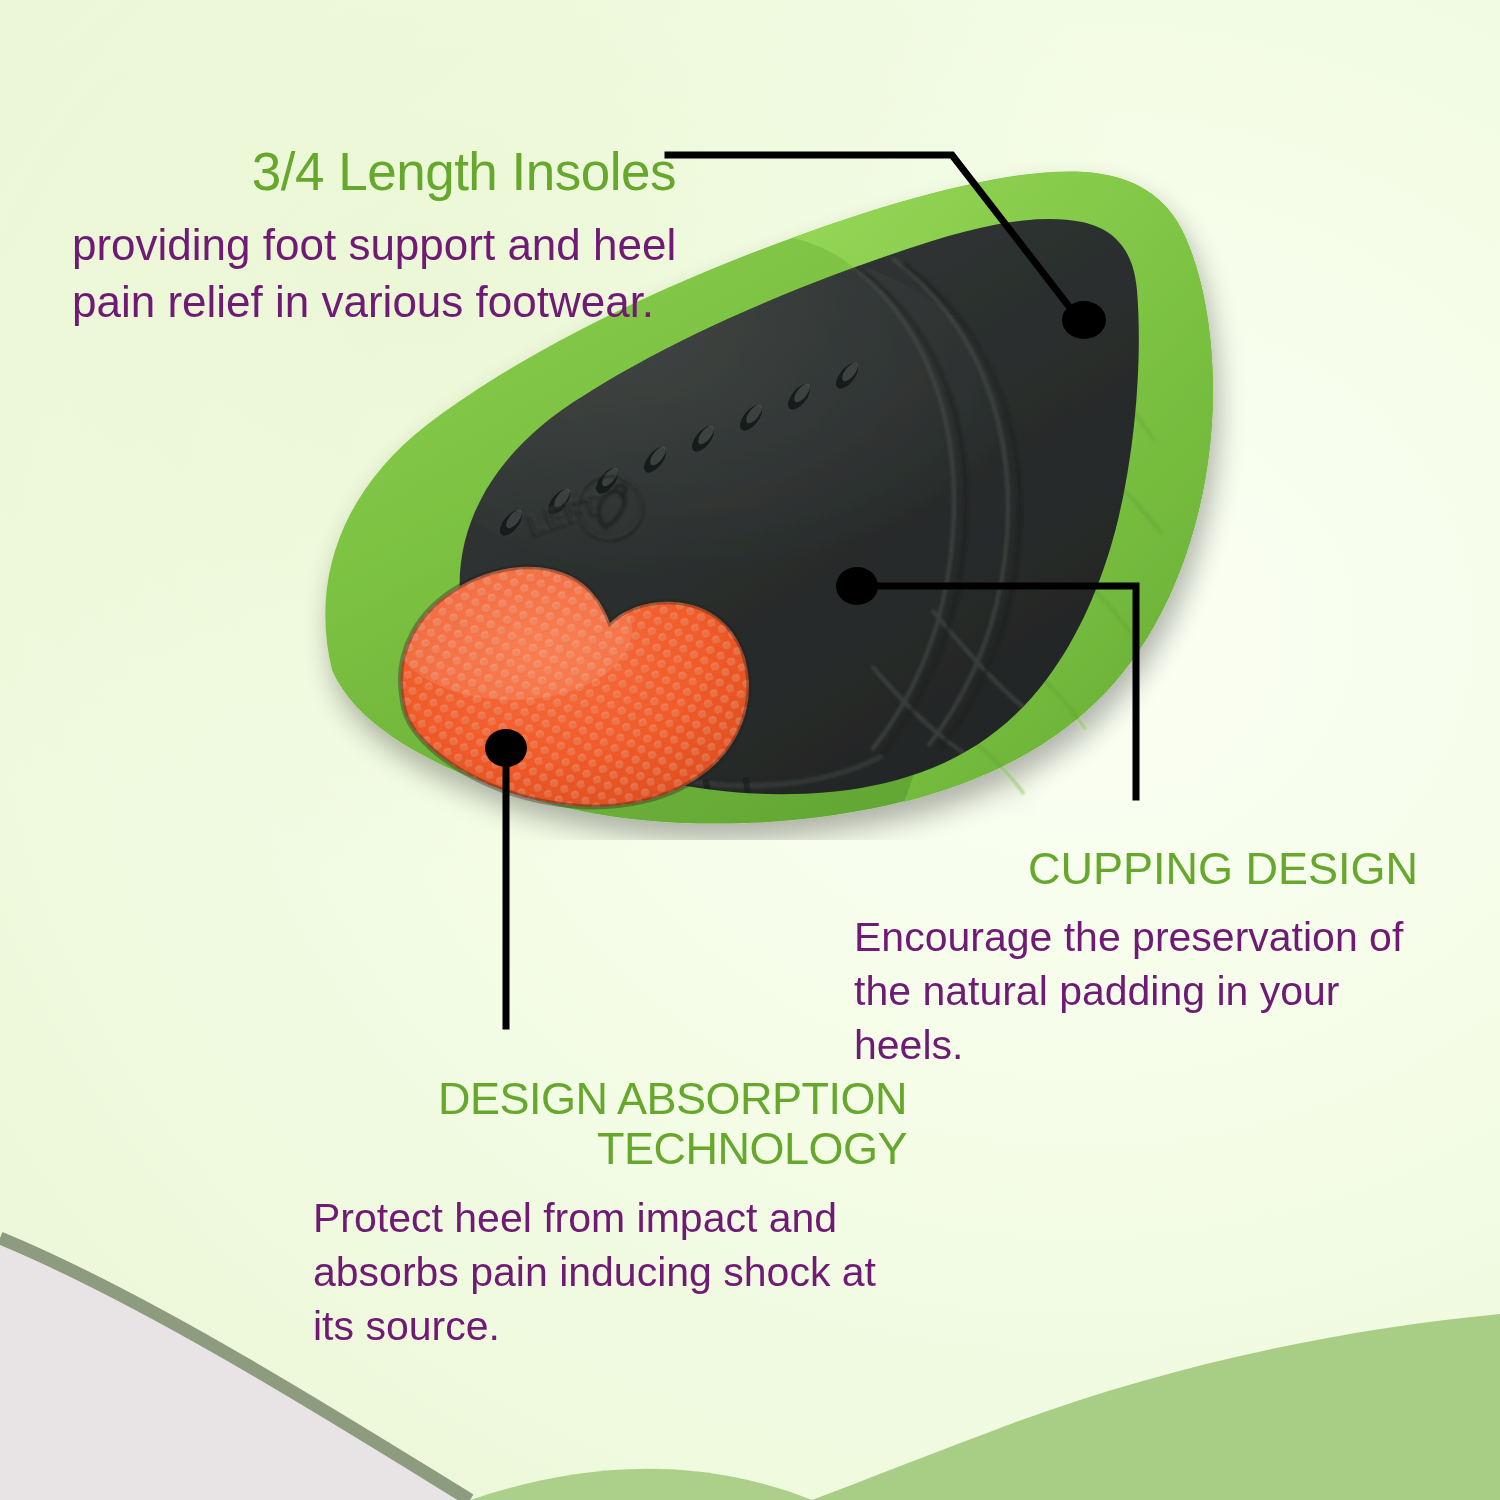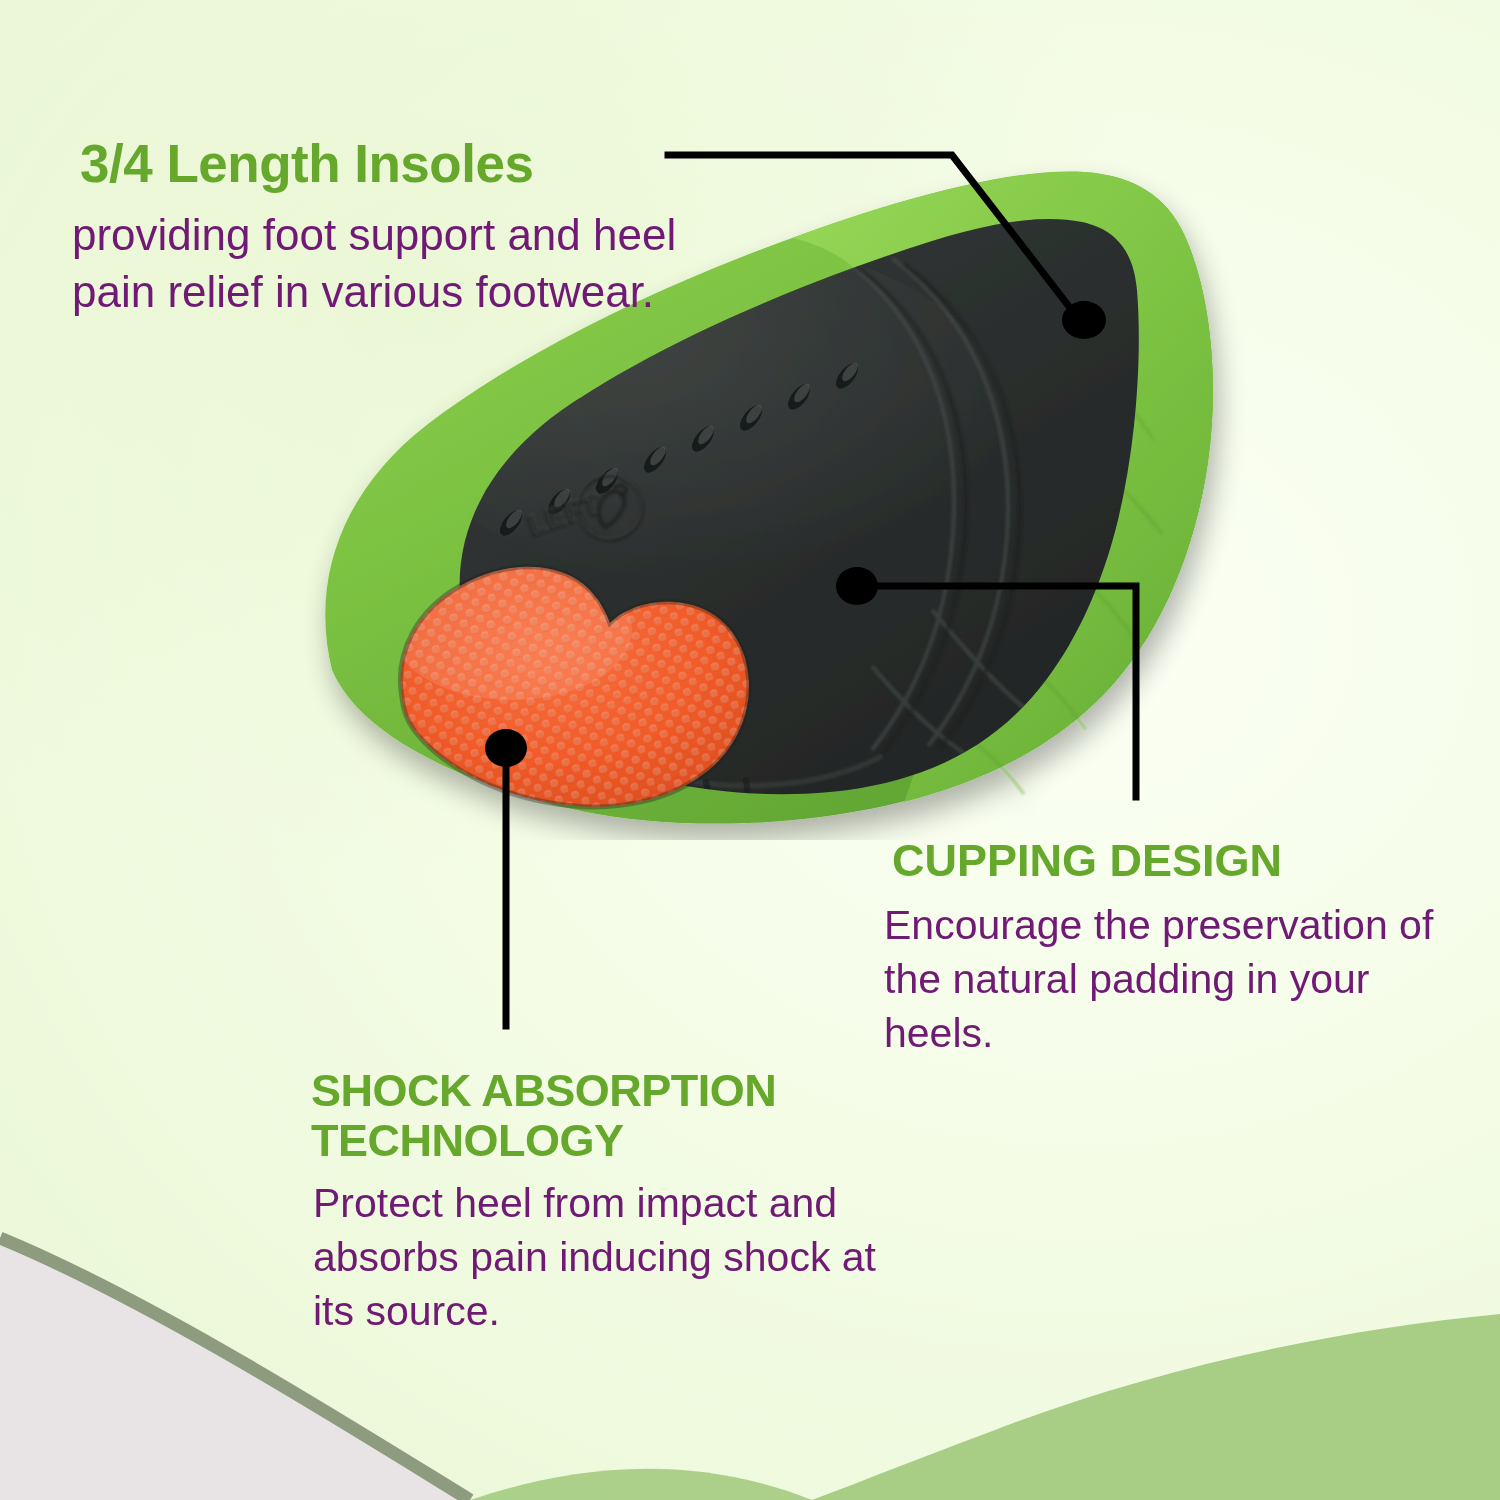--- a/index.html
+++ b/index.html
@@ -34,36 +34,37 @@
     inset: 0;
     width: 1500px;
     height: 1500px;
   }
 
   
   .callout-text { position: absolute; }
 
   .head-title {
     color: #65a82c;
-    font-weight: bold;
+    font-weight: normal;
     letter-spacing: -0.5px;
-    margin: 8px;
+    margin: 16px;
+    text-align: right;
   }
   .head-body {
     color: #701a75;
     margin: 0;
   }
 
   
   #block-insoles { left: 72px; top: 128px; width: 620px; }
   #block-insoles .head-title { font-size: 53px; line-height: 1.06; }
   #block-insoles .head-body  { font-size: 44px; line-height: 1.30; margin-top: 14px; }
 
   
-  #block-cupping { left: 884px; top: 828px; width: 580px; }
+  #block-cupping { left: 854px; top: 828px; width: 580px; }
   #block-cupping .head-title { font-size: 45px; line-height: 1.10; letter-spacing: 0px; }
   #block-cupping .head-body  { font-size: 41px; line-height: 1.32; margin-top: 12px; }
 
   
   #block-shock { left: 303px; top: 1058px; width: 620px; }
   #block-shock .head-title { font-size: 45px; line-height: 1.12; }
   #block-shock .head-body  { font-size: 41px; line-height: 1.32; margin-top: 9px; padding-left: 10px; }
 
   
   #product {
@@ -338,17 +339,17 @@
     <h2 class="head-title">3/4 Length Insoles</h2>
     <p class="head-body">providing foot support and heel pain relief in various footwear.</p>
   </div>
 
   <div class="callout-text" id="block-cupping">
     <h2 class="head-title">CUPPING DESIGN</h2>
     <p class="head-body">Encourage the preservation of the natural padding in your heels.</p>
   </div>
 
   <div class="callout-text" id="block-shock">
-    <h2 class="head-title">SHOCK ABSORPTION TECHNOLOGY</h2>
+    <h2 class="head-title">DESIGN ABSORPTION TECHNOLOGY</h2>
     <p class="head-body">Protect heel from impact and absorbs pain inducing shock at its source.</p>
   </div>
 
 </div>
 
 </body></html>

